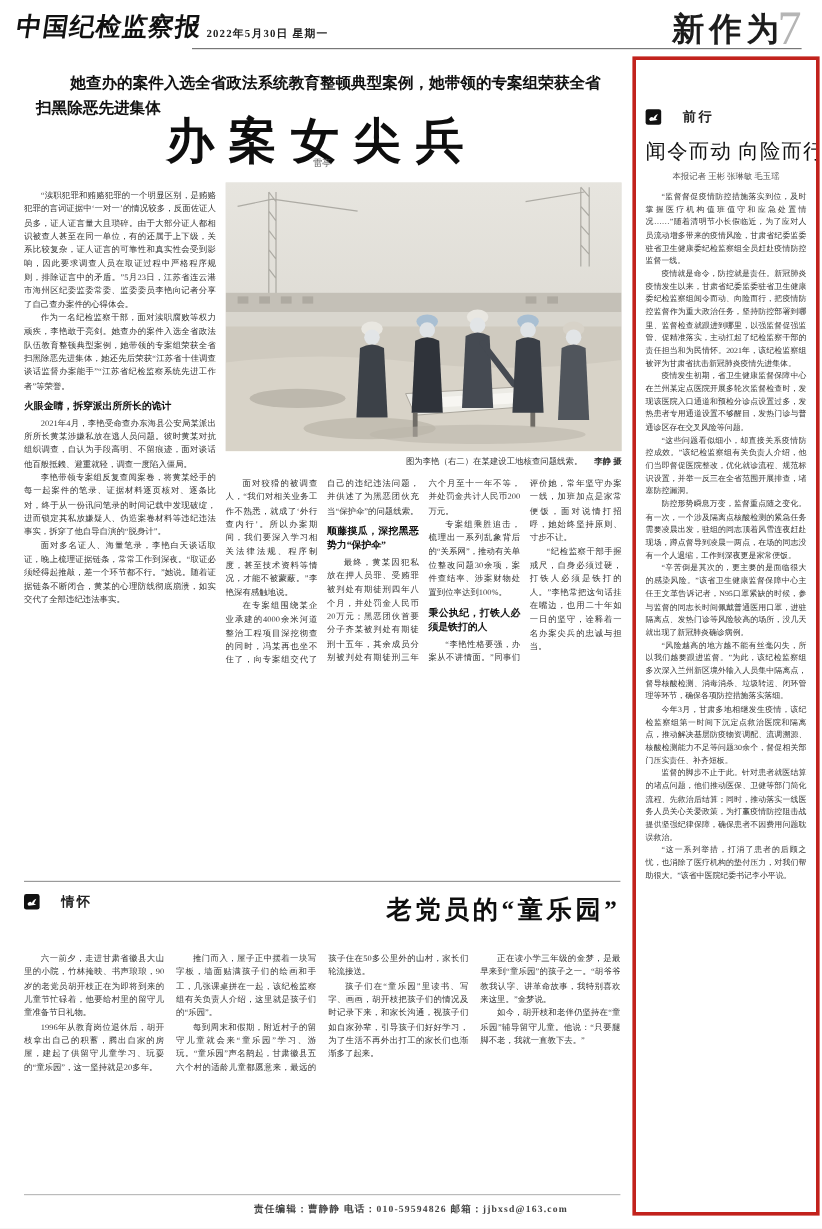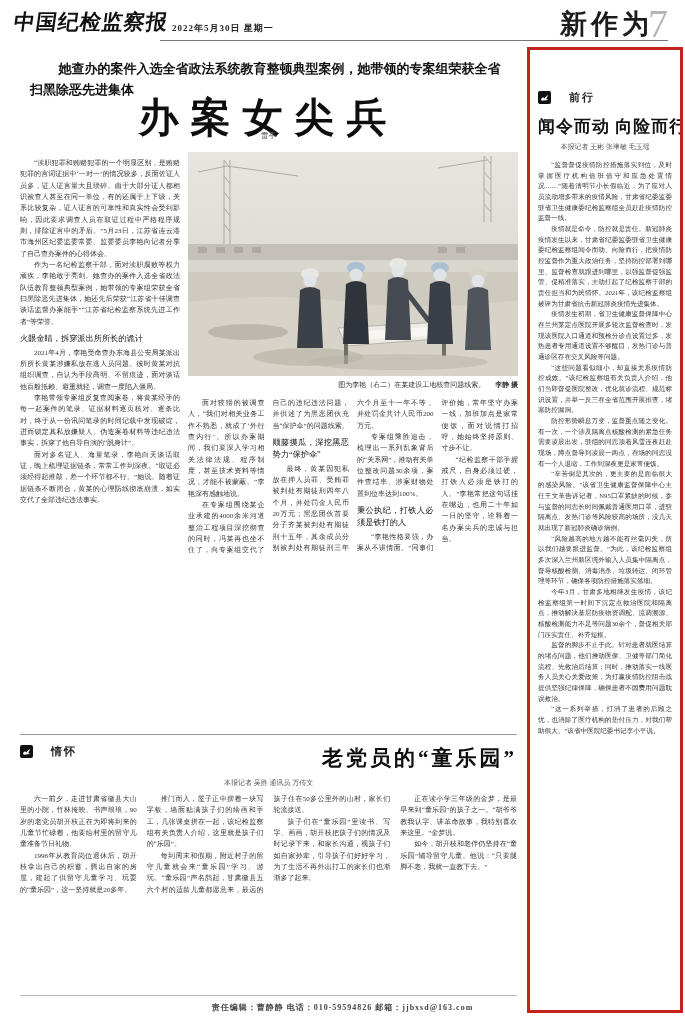--- a/index.html
+++ b/index.html
@@ -13,34 +13,34 @@
   #hdr-section{position:absolute;left:560px;top:6px;font-size:27px;letter-spacing:4px;color:#1c1c1c;font-weight:bold;}
   #hdr-pageno{position:absolute;left:648px;top:0px;font-size:40px;color:#b5b5b5;font-weight:400;}
   
   #side-box{position:absolute;left:527px;top:47px;width:156px;height:966px;box-sizing:border-box;
             border:3px solid #c2221c;background:#fff;padding:40px 8px 8px 8px;overflow:hidden;}
   .tagrow{display:flex;align-items:center;gap:18px;}
   .tagbox{width:13px;height:13px;background:#111;border-radius:2px;display:inline-flex;
           align-items:center;justify-content:center;flex:0 0 auto;}
   .tagbox svg{width:9px;height:9px;display:block;}
   .tagtext{font-size:11px;font-weight:bold;letter-spacing:2px;color:#222;}
-  #side-title{margin:10px 0 4px 0;text-align:right;font-size:17px;font-weight:700;
+  #side-title{margin:10px 0 4px 0;text-align:right;font-size:17px;font-weight:400;
               letter-spacing:1px;white-space:nowrap;color:#111;}
   #side-byline{text-align:center;font-size:7px;color:#555;margin-bottom:8px;}
   #side-body p{margin:0;font-size:6.6px;line-height:1.62;text-align:justify;text-indent:2em;color:#333;}
   
   #kicker{position:absolute;left:30px;top:58px;width:478px;font-size:13px;font-weight:bold;
           line-height:1.65;text-indent:2.2em;color:#111;}
   #main-title{position:absolute;left:20px;top:90px;width:497px;text-align:center;
               font-size:40px;font-weight:900;letter-spacing:12px;color:#0e0e0e;}
   #main-byline{position:absolute;left:20px;top:131px;width:497px;text-align:center;
                font-size:7.5px;color:#555;}
   #col-left{position:absolute;left:20px;top:158px;width:160px;height:566px;overflow:hidden;}
   .bodytext p{margin:0;font-size:7px;line-height:1.62;text-align:justify;text-indent:2em;color:#333;}
-  .subhead{margin:5px 0 3px 0 !important;font-size:8.2px !important;font-weight:normal;
+  .subhead{margin:5px 0 3px 0 !important;font-size:8.2px !important;font-weight:bold;
            text-indent:0 !important;text-align:right;color:#111 !important;line-height:1.45 !important;}
   #photo-wrap{position:absolute;left:188px;top:152px;width:330px;height:224px;overflow:hidden;background:#e3e1db;}
   #photo-caption-row{position:absolute;left:188px;top:380px;width:330px;font-size:7px;color:#333;
                      text-align:right;white-space:nowrap;}
   #photo-credit{margin-left:10px;font-weight:bold;}
   #flow-cols{position:absolute;left:188px;top:398px;width:330px;height:326px;overflow:hidden;
              column-count:4;column-gap:8px;}
   
   #divider-1{position:absolute;left:20px;top:734px;width:497px;height:1px;background:#9a9a9a;}
   #bottom-tag{position:absolute;left:20px;top:744px;}
@@ -155,21 +155,20 @@
   <div id="divider-1"></div>
   <div id="bottom-tag" class="tagrow">
     <span class="tagbox">
       <svg viewBox="0 0 10 10">
           <path d="M1 7 C2.5 4.5 4 4.5 5 6 C6 4 8 2.5 9.2 2.2 L7 6.5 L9 7.8 L2 8.6 Z" fill="#fff"></path>
         </svg>
     </span>
     <span class="tagtext">情怀</span>
   </div>
   <div id="bottom-title">老党员的“童乐园”</div>
-  <div id="bottom-byline">本报记者 吴胜 通讯员 万传文</div>
   <div id="bottom-cols" class="bodytext">
     <p>六一前夕，走进甘肃省徽县大山里的小院，竹林掩映、书声琅琅，90岁的老党员胡开枝正在为即将到来的儿童节忙碌着，他要给村里的留守儿童准备节日礼物。</p>
     <p>1996年从教育岗位退休后，胡开枝拿出自己的积蓄，腾出自家的房屋，建起了供留守儿童学习、玩耍的“童乐园”，这一坚持就是20多年。</p>
     <p>推门而入，屋子正中摆着一块写字板，墙面贴满孩子们的绘画和手工，几张课桌拼在一起，该纪检监察组有关负责人介绍，这里就是孩子们的“乐园”。</p>
     <p>每到周末和假期，附近村子的留守儿童就会来“童乐园”学习、游玩。“童乐园”声名鹊起，甘肃徽县五六个村的适龄儿童都愿意来，最远的孩子住在50多公里外的山村，家长们轮流接送。</p>
     <p>孩子们在“童乐园”里读书、写字、画画，胡开枝把孩子们的情况及时记录下来，和家长沟通，视孩子们如自家孙辈，引导孩子们好好学习，为了生活不再外出打工的家长们也渐渐多了起来。</p>
     <p>正在读小学三年级的金梦，是最早来到“童乐园”的孩子之一。“胡爷爷教我认字、讲革命故事，我特别喜欢来这里。”金梦说。</p>
     <p>如今，胡开枝和老伴仍坚持在“童乐园”辅导留守儿童。他说：“只要腿脚不老，我就一直教下去。”</p>
   </div>
 

